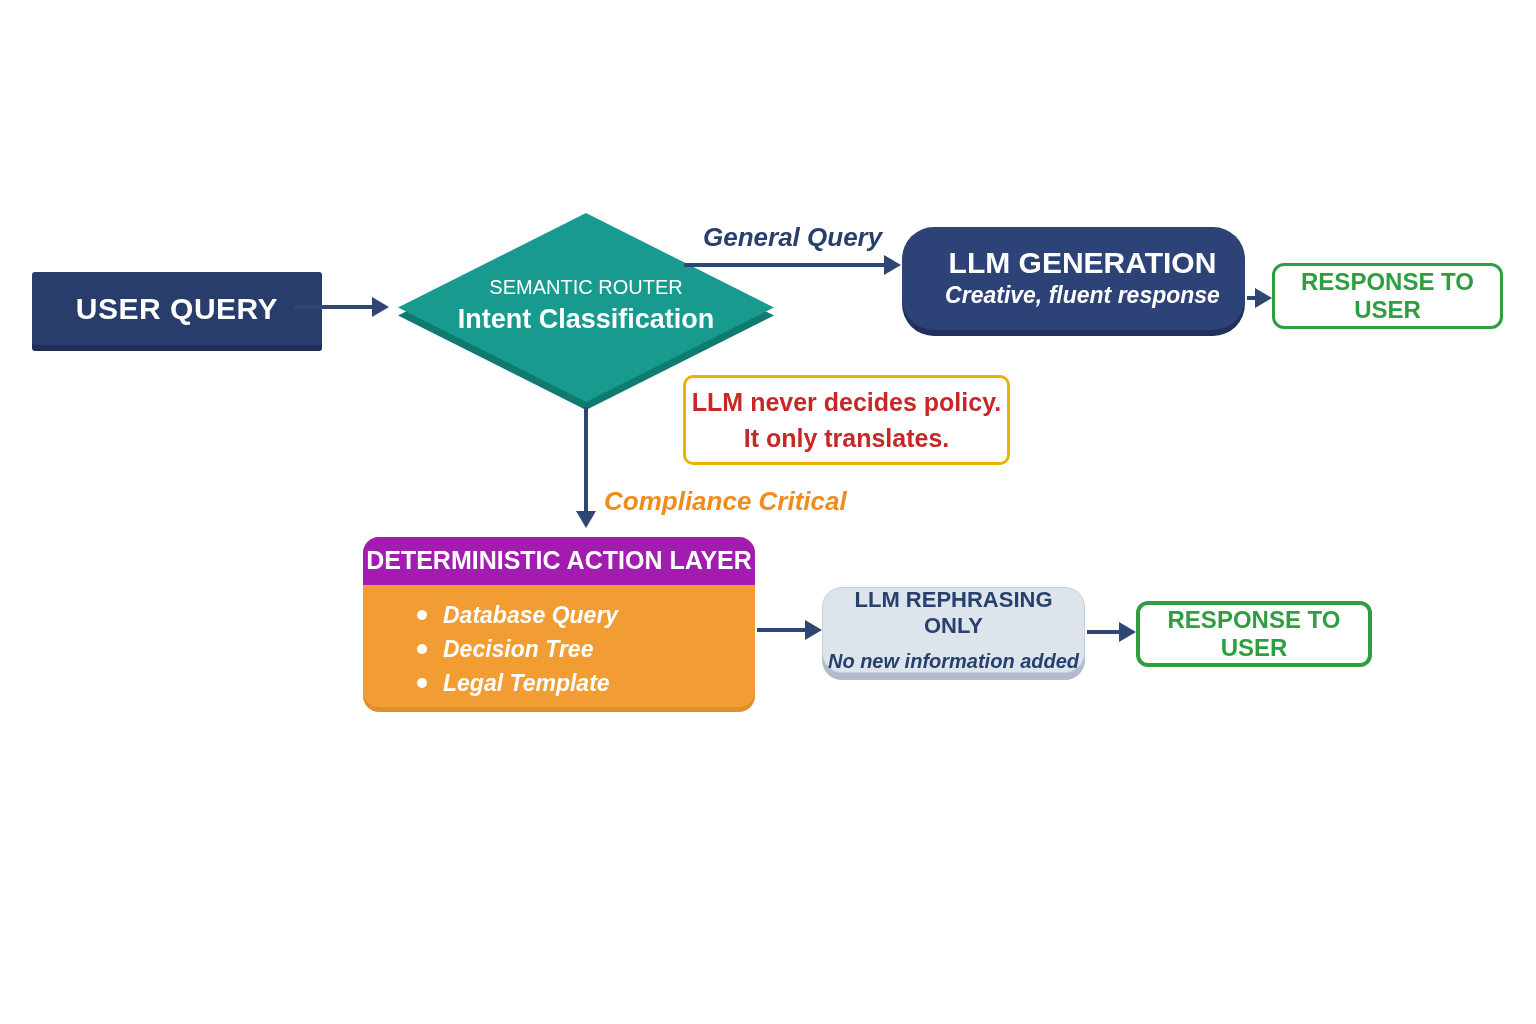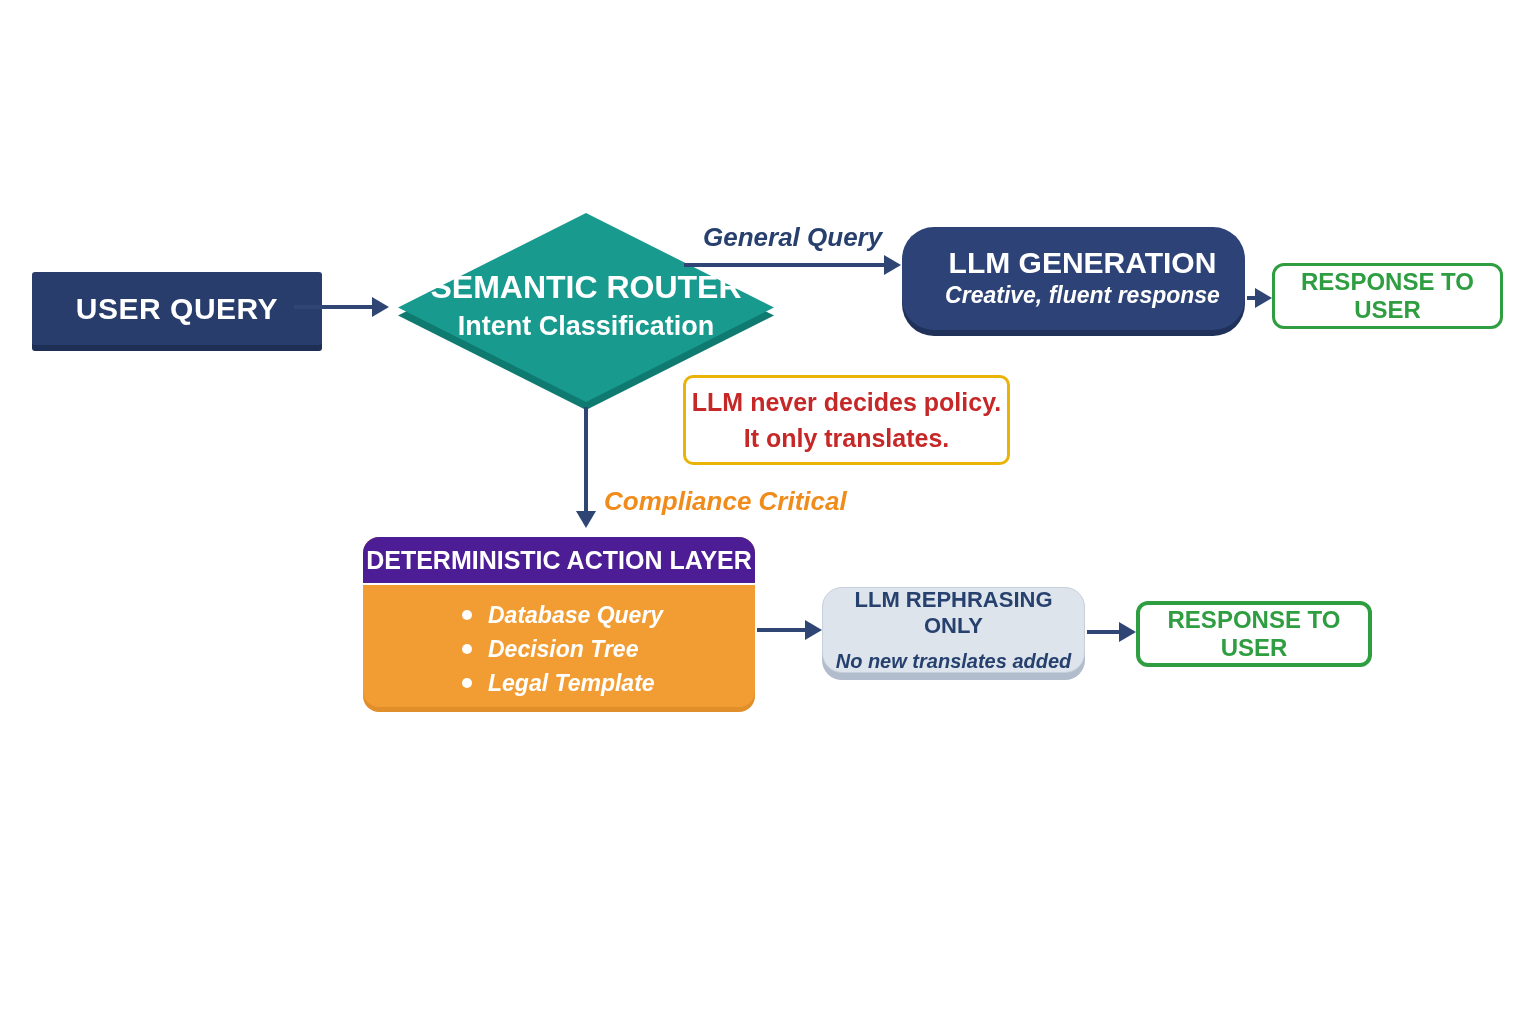--- a/index.html
+++ b/index.html
@@ -50,21 +50,21 @@
   .diamond-face {
     position: absolute; left: 0; top: 0; width: 376px; height: 189px;
     background: #199a8e;
     clip-path: polygon(50% 0, 100% 50%, 50% 100%, 0 50%);
   }
   .diamond-text {
     position: absolute; left: 0; top: 0; width: 376px; height: 189px;
     display: flex; flex-direction: column; align-items: center; justify-content: center;
     color: #ffffff; text-align: center;
   }
-  .router-title { font-weight: bold; font-size: 32px; line-height: 1.2; }
+  .router-title { font-weight: normal; font-size: 20px; line-height: 1.2; }
   .router-sub { font-weight: 600; font-size: 27px; line-height: 1.5; }
 
   
   .outline-green {
     background: #ffffff;
     color: #2f9e41; font-weight: bold; font-size: 24px;
     border-radius: 12px;
     justify-content: flex-end;
   }
   #response-top { left: 1272px; top: 263px; width: 231px; height: 66px; border: 3px solid #2f9e41; }
@@ -84,26 +84,26 @@
     position: absolute;
     left: 363px; top: 537px; width: 392px; height: 170px;
     background: #f29d33;
     border-radius: 16px;
     box-shadow: 0 5px 0 #e18f2b;
     overflow: hidden;
     box-sizing: border-box;
   }
   .action-header {
     height: 46px;
-    background: #4c1d95;
-    border-bottom: 2px solid #ffffff;
+    background: #a21caf;
+    border-bottom: 2px solid #a21caf;
     display: flex; align-items: center; justify-content: center;
     color: #ffffff; font-weight: bold; font-size: 25px;
   }
-  .action-body { padding: 13px 0 0 54px; margin-left: 45px; }
+  .action-body { padding: 13px 0 0 54px; }
   .bullet-row {
     display: flex; align-items: center; gap: 16px;
     height: 34px;
     color: #ffffff; font-style: italic; font-weight: bold; font-size: 23px;
   }
   .bullet-dot { width: 10px; height: 10px; border-radius: 50%; background: #ffffff; flex: 0 0 auto; }
 
   
   #llm-rephrasing {
     left: 822px; top: 587px; width: 263px; height: 86px;
@@ -205,21 +205,21 @@
         <span>Legal Template</span>
       </div>
     </div>
   </div>
 
   <div class="arrow-h" id="arrow-5"></div>
 
   <div class="node" id="llm-rephrasing">
     <div class="reph-title">LLM REPHRASING ONLY</div>
     <div class="reph-divider"></div>
-    <div class="reph-sub">No new translates added</div>
+    <div class="reph-sub">No new information added</div>
   </div>
 
   <div class="arrow-h" id="arrow-6"></div>
 
   <div class="node outline-green" id="response-bottom">
     <span>RESPONSE TO USER</span>
   </div>
 
 </div>
 

